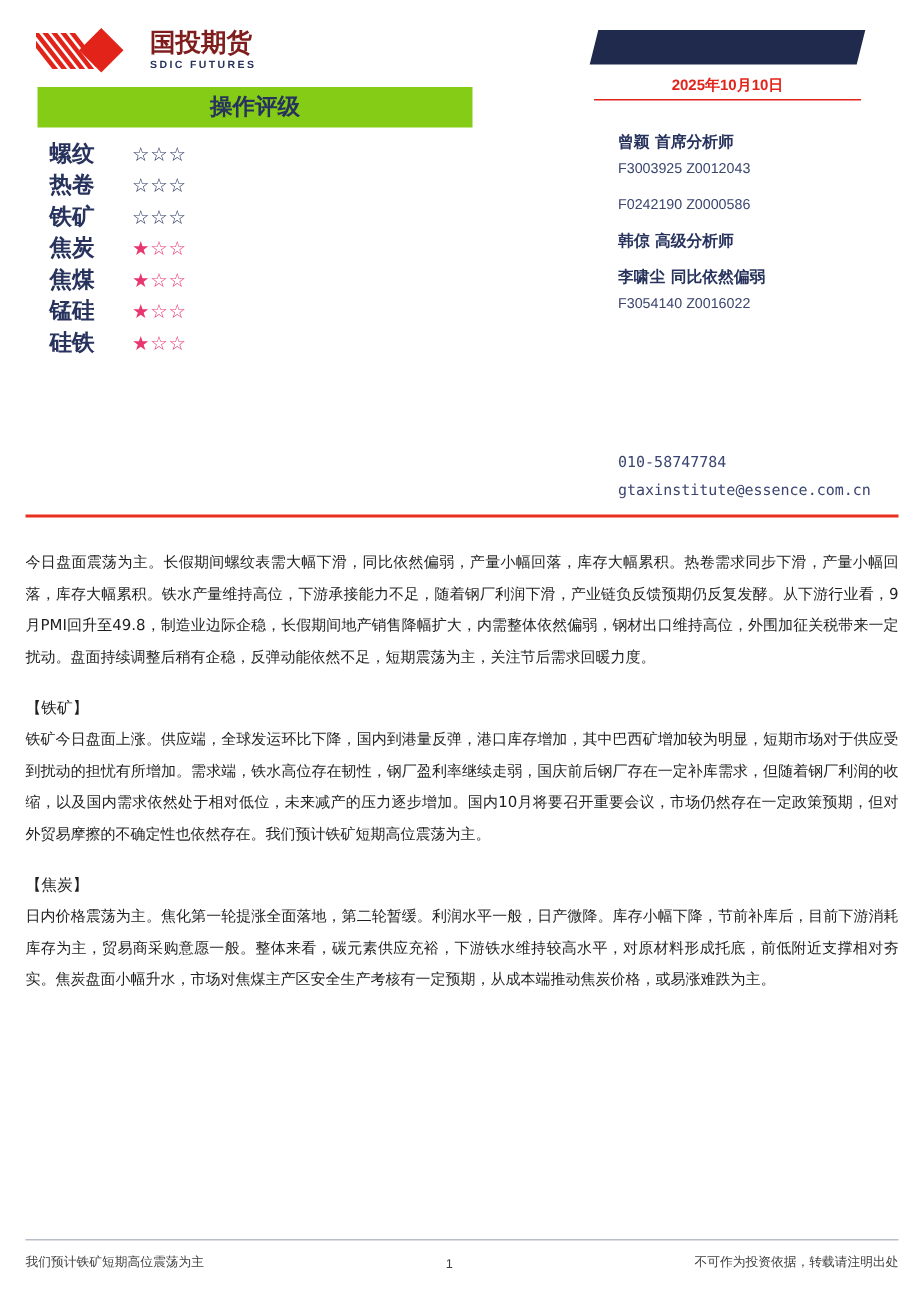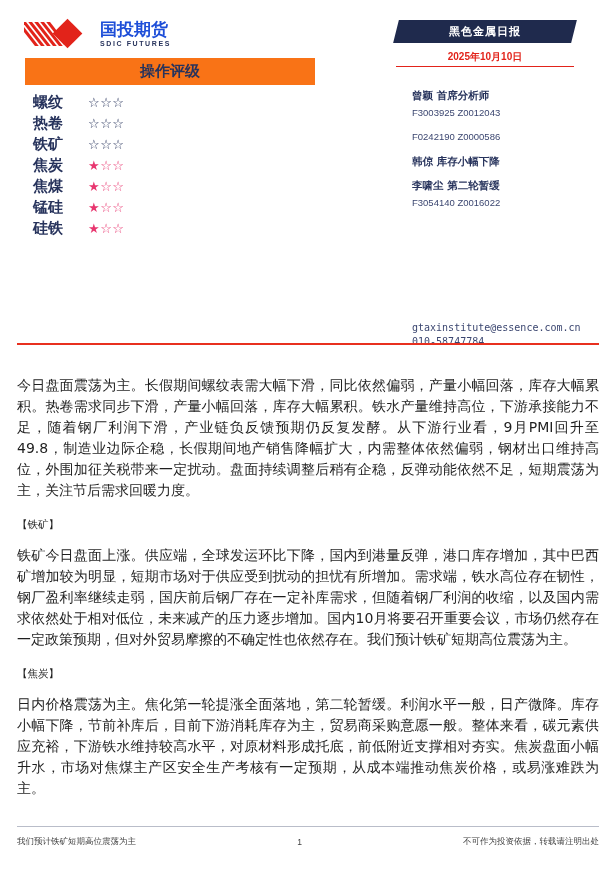--- a/index.html
+++ b/index.html
@@ -62,40 +62,40 @@
     transform: rotate(45deg);
   }
   .logo-text {
     margin-left: 2px;
     line-height: 1;
   }
   .logo-cn {
     font-family: "DejaVu Sans", sans-serif;
     font-size: 17px;
     font-weight: bold;
-    color: #1d4ed8;
+    color: #7f1d1d;
     letter-spacing: 0px;
   }
   .logo-en {
     font-family: "Liberation Sans", sans-serif;
     font-size: 7px;
     font-weight: bold;
     color: #27335c;
     letter-spacing: 1.6px;
     margin-top: 2px;
   }
 
   
   .rating-title {
     position: absolute;
     left: 25px;
     top: 58px;
     width: 290px;
     height: 27px;
-    background: #f97316;
+    background: #84cc16;
     display: flex;
     align-items: center;
     justify-content: center;
   }
   .rating-title span {
     font-family: "DejaVu Serif", serif;
     font-size: 15px;
     font-weight: bold;
     color: #27335c;
   }
@@ -193,21 +193,20 @@
     color: #3b4670;
     line-height: 18px;
   }
   .contact-phone {
     position: absolute;
     left: 412px;
     top: 303px;
     font-family: "DejaVu Sans Mono", monospace;
     font-size: 10px;
     color: #3b4670;
-    margin-top: 33px;
   }
   .contact-email {
     position: absolute;
     left: 412px;
     top: 322px;
     font-family: "DejaVu Sans Mono", monospace;
     font-size: 10px;
     color: #3b4670;
     text-align: right;
   }
@@ -234,26 +233,25 @@
   }
   .section-head {
     font-family: "DejaVu Sans", sans-serif;
     font-size: 10.5px;
     color: #1f1f1f;
     line-height: 21px;
     font-weight: normal;
   }
   .section-body {
     font-family: "DejaVu Sans", sans-serif;
-    font-size: 14px;
+    font-size: 10px;
     line-height: 21px;
     color: #1f1f1f;
     text-align: justify;
     text-justify: inter-ideograph;
-    margin-top: 10px;
   }
 
   
   .footer-rule {
     position: absolute;
     left: 17px;
     top: 826px;
     width: 582px;
     height: 1px;
     background: #b9bdc9;
@@ -327,37 +325,36 @@
         <div class="rating-name">锰硅</div>
         <div class="rating-stars"><span style="color: rgb(232, 54, 111);">★</span><span style="color: rgb(232, 54, 111);">☆</span><span style="color: rgb(232, 54, 111);">☆</span></div>
       </div>
       <div class="rating-row">
         <div class="rating-name">硅铁</div>
         <div class="rating-stars"><span style="color: rgb(232, 54, 111);">★</span><span style="color: rgb(232, 54, 111);">☆</span><span style="color: rgb(232, 54, 111);">☆</span></div>
       </div>
     </div>
 
   <div class="banner"></div>
-  <div class="banner-label">黑色金属日报</div>
   <div class="banner-date">2025年10月10日</div>
   <div class="banner-date-rule"></div>
 
   <div class="analysts">
       <div class="analyst">
         <div class="analyst-name">曾颖  首席分析师</div>
         <div class="analyst-codes">F3003925  Z0012043</div>
       </div>
       <div class="analyst">
         <div class="analyst-codes">F0242190  Z0000586</div>
       </div>
       <div class="analyst">
-        <div class="analyst-name">韩倞  库存小幅下降</div>
+        <div class="analyst-name">韩倞  高级分析师</div>
       </div>
       <div class="analyst">
-        <div class="analyst-name">李啸尘  第二轮暂缓</div>
+        <div class="analyst-name">李啸尘  同比依然偏弱</div>
         <div class="analyst-codes">F3054140  Z0016022</div>
       </div>
     </div>
 
   <div class="contact-phone">010-58747784</div>
   <div class="contact-email">gtaxinstitute@essence.com.cn</div>
 
   <div class="red-rule"></div>
 </div>
 

